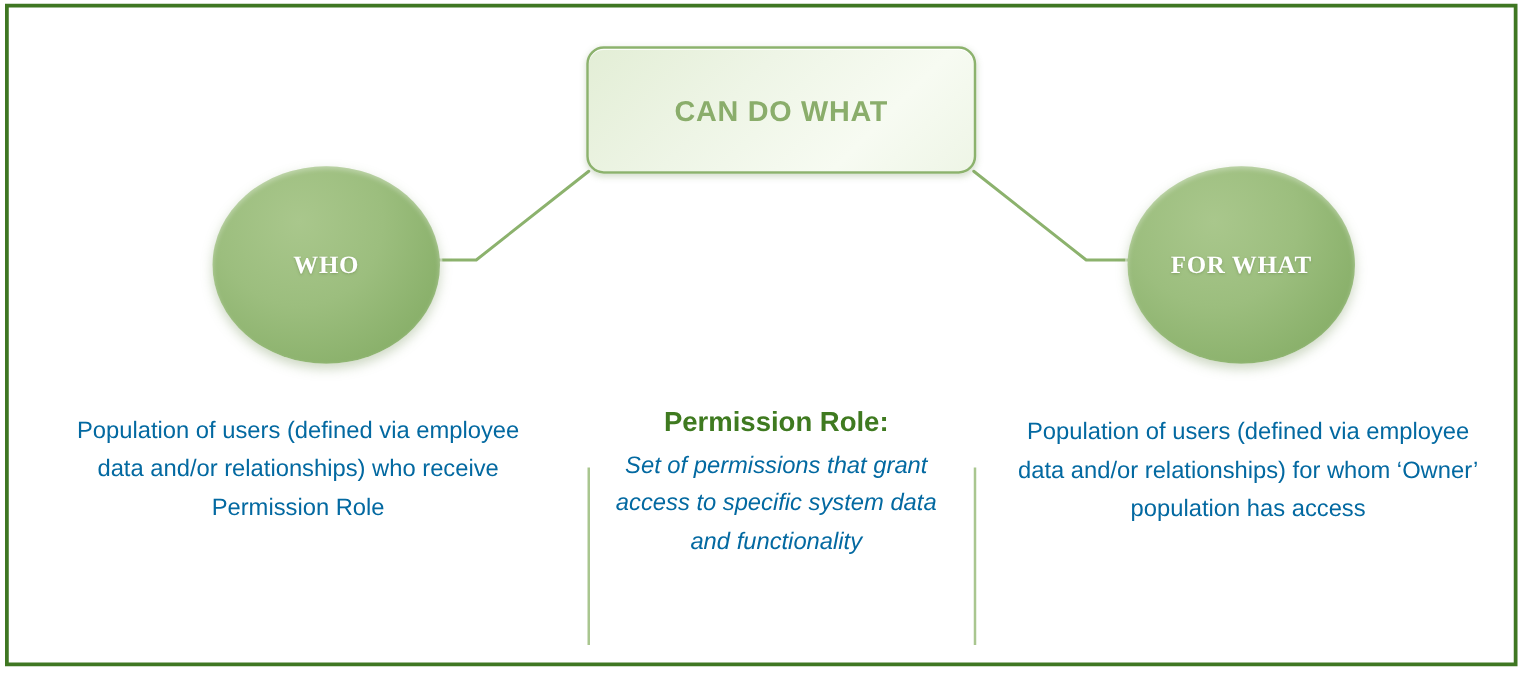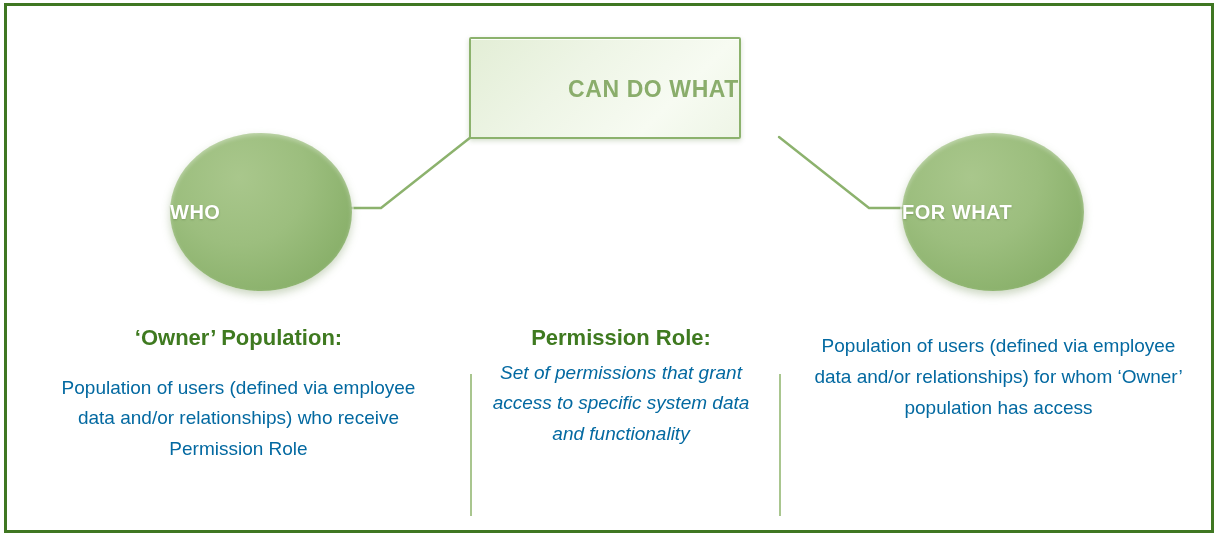--- a/index.html
+++ b/index.html
@@ -49,29 +49,29 @@
     top: 0;
     width: 1218px;
     height: 300px;
   }
 
   
   .node-box {
     position: absolute;
     left: 462px;
     top: 31px;
-    width: 272px;
+    width: 312px;
     height: 102px;
     border: 2px solid #8cb26d;
-    border-radius: 2px;
+    border-radius: 14px;
     background: linear-gradient(135deg, #e3eed6 0%, #eef5e6 38%, #f7fbf2 72%, #eef5e6 100%);
     box-shadow: 0 2px 5px rgba(120,150,95,0.30), inset 0 1px 0 rgba(255,255,255,0.85);
     display: flex;
     align-items: center;
-    justify-content: flex-end;
+    justify-content: center;
     box-sizing: border-box;
   }
   .node-box-label {
     font-size: 23px;
     font-weight: bold;
     color: #8aad6b;
     letter-spacing: 0.6px;
     margin-top: 2px;
   }
 
@@ -80,22 +80,23 @@
     position: absolute;
     width: 182px;
     height: 158px;
     border-radius: 50%;
     background: radial-gradient(ellipse at 38% 28%, #a9c78c 0%, #9cbe7e 42%, #89b06a 78%, #7ea45f 100%);
     box-shadow: 0 4px 9px rgba(120,150,95,0.38),
                 inset 0 2px 4px rgba(255,255,255,0.35),
                 0 0 0 2px rgba(255,255,255,0.55);
     display: flex;
     align-items: center;
-    justify-content: flex-start;
-    box-sizing: border-box;
+    justify-content: center;
+    box-sizing: border-box;
+    font-family: Liberation Serif, serif;
   }
   .node-circle.left  { left: 163px; top: 127px; }
   .node-circle.right { left: 895px; top: 127px; }
   .node-circle-label {
     font-size: 20px;
     font-weight: bold;
     color: #ffffff;
     letter-spacing: 0.5px;
     text-shadow: 0 1px 2px rgba(90,120,65,0.45);
     white-space: nowrap;
@@ -178,21 +179,20 @@
       </div>
 
       <div class="node-circle right">
         <span class="node-circle-label">FOR WHAT</span>
       </div>
     </div>
 
     <div class="columns">
 
       <div class="column col-left">
-        <div class="col-heading">‘Owner’ Population:</div>
         <div class="col-body">Population of users (defined via employee data and/or relationships) who receive Permission Role</div>
       </div>
 
       <div class="column col-middle">
         <div class="col-heading">Permission Role:</div>
         <div class="col-body">Set of permissions that grant access to specific system data and functionality</div>
       </div>
 
       <div class="column col-right">
         <div class="col-body">Population of users (defined via employee data and/or relationships) for whom ‘Owner’ population has access</div>

